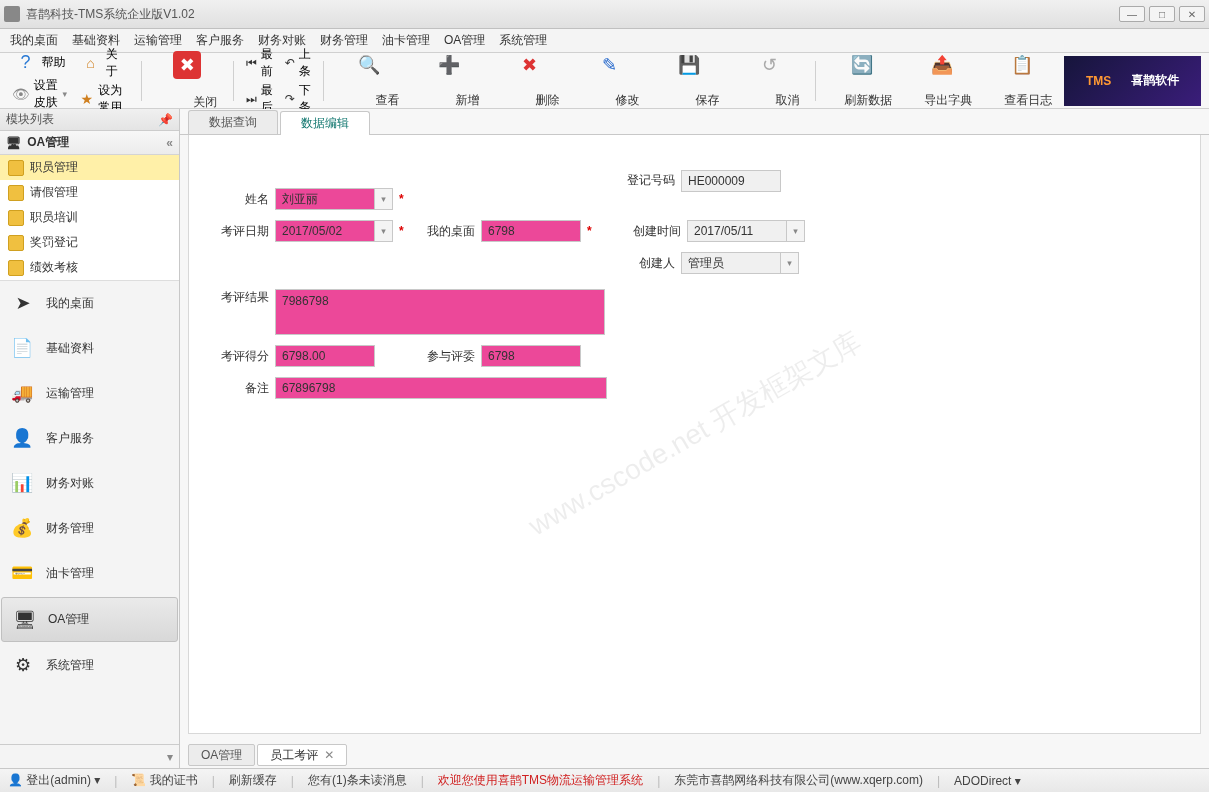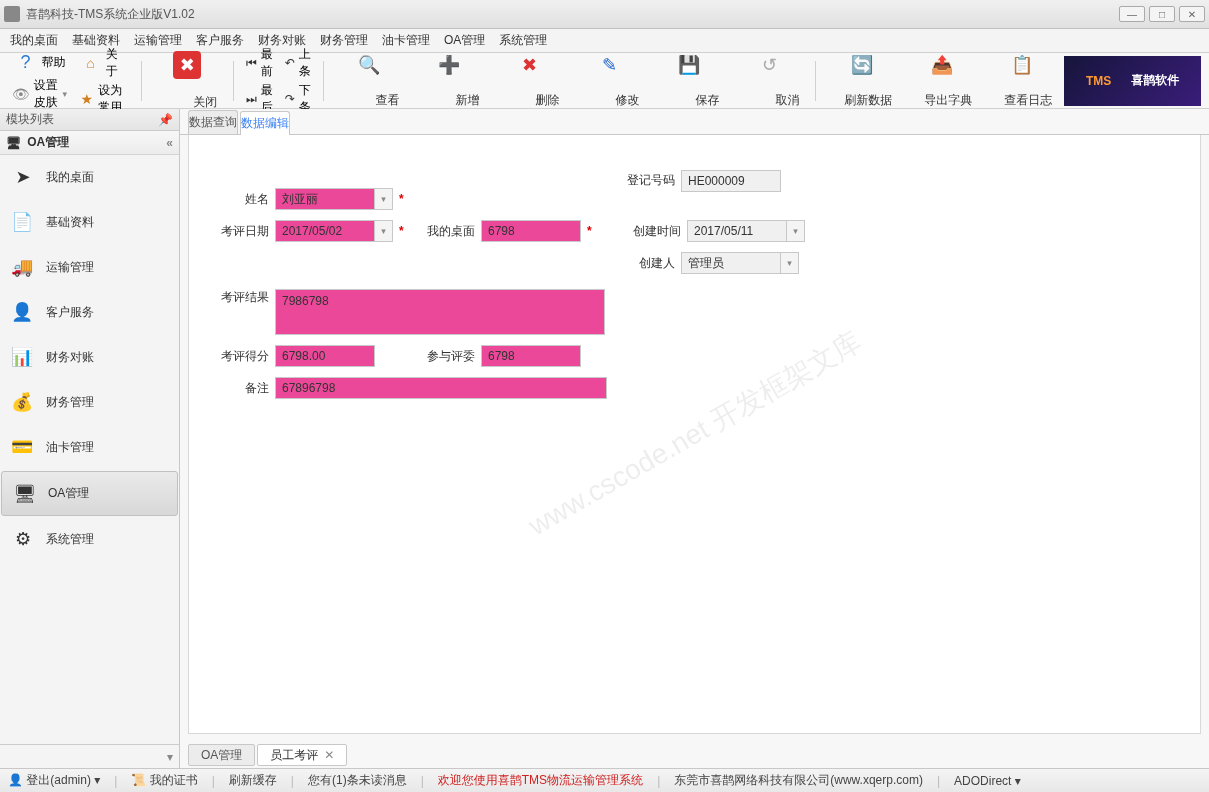--- a/index.html
+++ b/index.html
@@ -31,22 +31,22 @@
 .tree-item { height: 25px; display: flex; align-items: center; padding: 0 8px; cursor: pointer; color: #333; gap: 6px; }
 .tree-item.selected { background: #fff0a8; }
 .tree-item .ticon { width: 16px; height: 16px; background: #f0c040; border: 1px solid #d0a020; border-radius: 2px; display: inline-block; }
 .nav-list { flex: 1; overflow: auto; }
 .nav-item { height: 45px; display: flex; align-items: center; padding: 0 10px; gap: 10px; cursor: pointer; color: #333; border-bottom: 1px solid transparent; }
 .nav-item.active { background: linear-gradient(#eaeaea,#d8d8d8); border: 1px solid #c0c0c0; border-radius: 3px; margin: 1px; }
 .nav-ico { width: 26px; height: 22px; display: inline-flex; align-items: center; justify-content: center; font-size: 18px; }
 .side-footer { height: 24px; border-top: 1px solid #ccc; display: flex; align-items: center; justify-content: flex-end; padding: 0 6px; color: #888; }
 .content { flex: 1; display: flex; flex-direction: column; background: #f7f7f7; }
 .tabs-top { height: 26px; display: flex; align-items: flex-end; padding: 0 8px; background: #f7f7f7; border-bottom: 1px solid #c8c8c8; gap: 2px; }
-.tab { height: 24px; padding: 0 0; border: 1px solid #c8c8c8; background: #ececec; border-bottom: none; display: flex; align-items: center; cursor: pointer; color: #555; border-radius: 3px 3px 0 0; margin-top: 40px; }
-.tab.active { background: #fff; color: #3b82f6; position: relative; top: 1px; }
+.tab { height: 24px; padding: 0 20px; border: 1px solid #c8c8c8; background: #ececec; border-bottom: none; display: flex; align-items: center; cursor: pointer; color: #555; border-radius: 3px 3px 0 0; margin-top: 40px; }
+.tab.active { background: #fff; color: #0f766e; position: relative; top: 1px; }
 .form-area { flex: 1; background: #fff; margin: 0 8px 8px 8px; border: 1px solid #d8d8d8; border-top: none; padding: 16px 20px; position: relative; }
 .form-row { display: flex; align-items: center; margin-bottom: 10px; gap: 6px; }
 .form-row.tall { align-items: flex-start; }
 .col { display: flex; align-items: center; gap: 6px; }
 .col.c1 { width: 400px; margin-top: 37px; }
 .lbl { width: 60px; text-align: right; color: #333; }
 .inp { height: 22px; border: 1px solid #c8c8c8; background: #ec4899; padding: 0 6px; color: #333; }
 .inp.ro { background: #f0f0f0; }
 .inp.w100 { width: 100px; }
 .inp.w300 { width: 332px; }
@@ -184,20 +184,42 @@
   <div class="sidebar">
     <div class="side-header">
       <span>模块列表</span>
       <span class="side-pin">📌</span>
     </div>
     <div class="side-section-hdr">
       <span style="margin-right:6px">🖥</span>
         <span>OA管理</span>
         <span class="chev">«</span>
     </div>
+    <div class="tree">
+      <div class="tree-item selected">
+          <span class="ticon"></span>
+          <span>职员管理</span>
+        </div>
+      <div class="tree-item">
+          <span class="ticon"></span>
+          <span>请假管理</span>
+        </div>
+      <div class="tree-item">
+          <span class="ticon"></span>
+          <span>职员培训</span>
+        </div>
+      <div class="tree-item">
+          <span class="ticon"></span>
+          <span>奖罚登记</span>
+        </div>
+      <div class="tree-item">
+          <span class="ticon"></span>
+          <span>绩效考核</span>
+        </div>
+    </div>
     <div class="nav-list">
       <div class="nav-item">
           <span class="nav-ico">➤</span>
           <span>我的桌面</span>
         </div>
       <div class="nav-item">
           <span class="nav-ico">📄</span>
           <span>基础资料</span>
         </div>
       <div class="nav-item">

